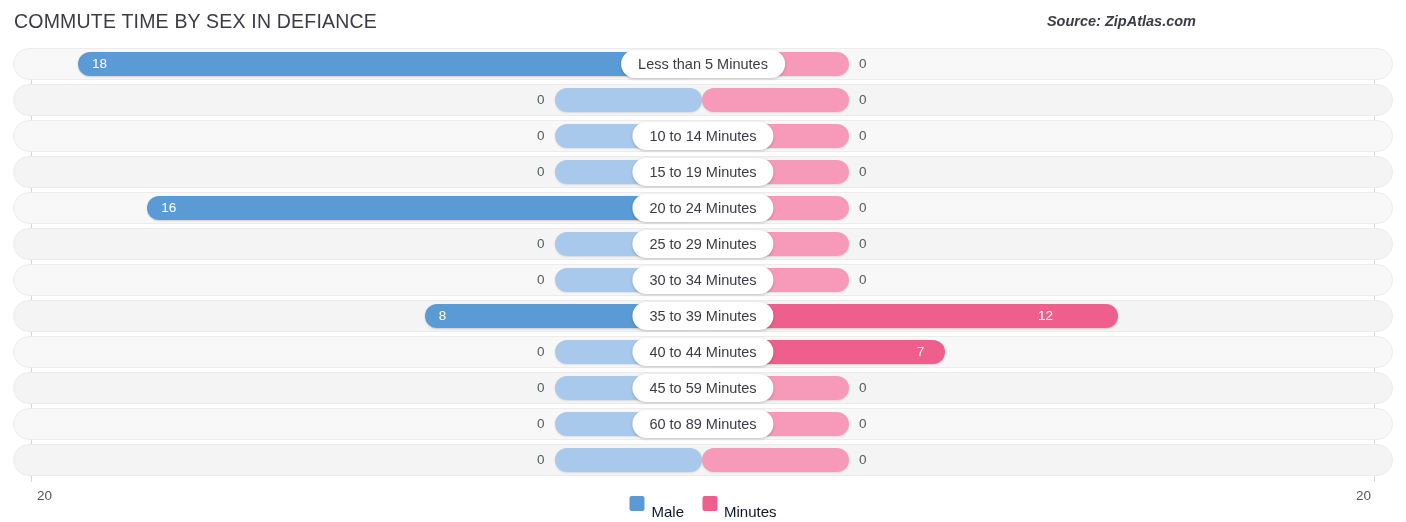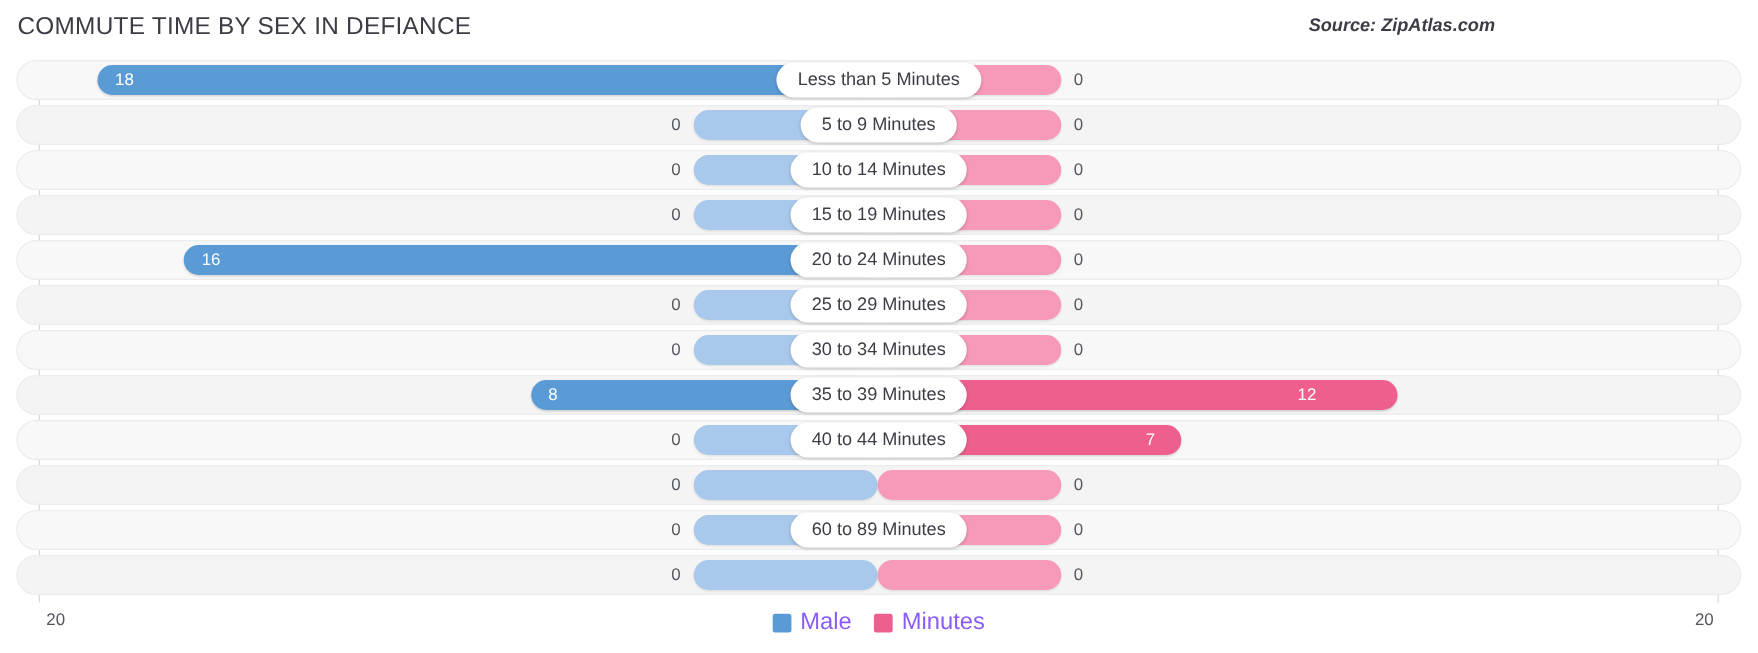--- a/index.html
+++ b/index.html
@@ -96,21 +96,21 @@
   }
   .axis-tick.left{left:37px;}
   .axis-tick.right{right:35px;}
 
   .legend{
     position:absolute;left:50%;top:5px;transform:translateX(-50%);
     display:flex;align-items:center;gap:18px;
   }
   .legend-item{display:flex;align-items:center;gap:7px;}
   .legend-swatch{width:15px;height:15px;border-radius:2px;display:block;}
-  .legend-label{font-size:19px;color:#8b5cf6;}
+  .legend-label{font-size:15px;color:#0f172a;margin-top:16px;}
 </style>
 </head>
 <body>
 
 <div class="chart-root">
 
   <div class="header">
     <div class="chart-title">COMMUTE TIME BY SEX IN DEFIANCE</div>
     <div class="chart-source">Source: ZipAtlas.com</div>
   </div>
@@ -126,21 +126,20 @@
           <div class="bar bar-female zero" style="left: 702px; width: 147px;"></div>
           <div class="bar-value outside" style="left: 859px;">0</div>
           <div class="cat-label">Less than 5 Minutes</div>
         </div>
         <div class="row">
           <div class="track"></div>
           <div class="bar bar-male zero" style="left: 555px; width: 147px;"></div>
           <div class="bar-value outside" style="left: 537px;">0</div>
           <div class="bar bar-female zero" style="left: 702px; width: 147px;"></div>
           <div class="bar-value outside" style="left: 859px;">0</div>
-          <div class="cat-label">5 to 9 Minutes</div>
         </div>
         <div class="row">
           <div class="track"></div>
           <div class="bar bar-male zero" style="left: 555px; width: 147px;"></div>
           <div class="bar-value outside" style="left: 537px;">0</div>
           <div class="bar bar-female zero" style="left: 702px; width: 147px;"></div>
           <div class="bar-value outside" style="left: 859px;">0</div>
           <div class="cat-label">10 to 14 Minutes</div>
         </div>
         <div class="row">
@@ -190,20 +189,21 @@
           <div class="bar bar-female" style="left: 702px; width: 242.667px;"></div>
           <div class="bar-value" style="left: 916.667px;">7</div>
           <div class="cat-label">40 to 44 Minutes</div>
         </div>
         <div class="row">
           <div class="track"></div>
           <div class="bar bar-male zero" style="left: 555px; width: 147px;"></div>
           <div class="bar-value outside" style="left: 537px;">0</div>
           <div class="bar bar-female zero" style="left: 702px; width: 147px;"></div>
           <div class="bar-value outside" style="left: 859px;">0</div>
+          <div class="cat-label">45 to 59 Minutes</div>
         </div>
         <div class="row">
           <div class="track"></div>
           <div class="bar bar-male zero" style="left: 555px; width: 147px;"></div>
           <div class="bar-value outside" style="left: 537px;">0</div>
           <div class="bar bar-female zero" style="left: 702px; width: 147px;"></div>
           <div class="bar-value outside" style="left: 859px;">0</div>
           <div class="cat-label">60 to 89 Minutes</div>
         </div>
         <div class="row">

